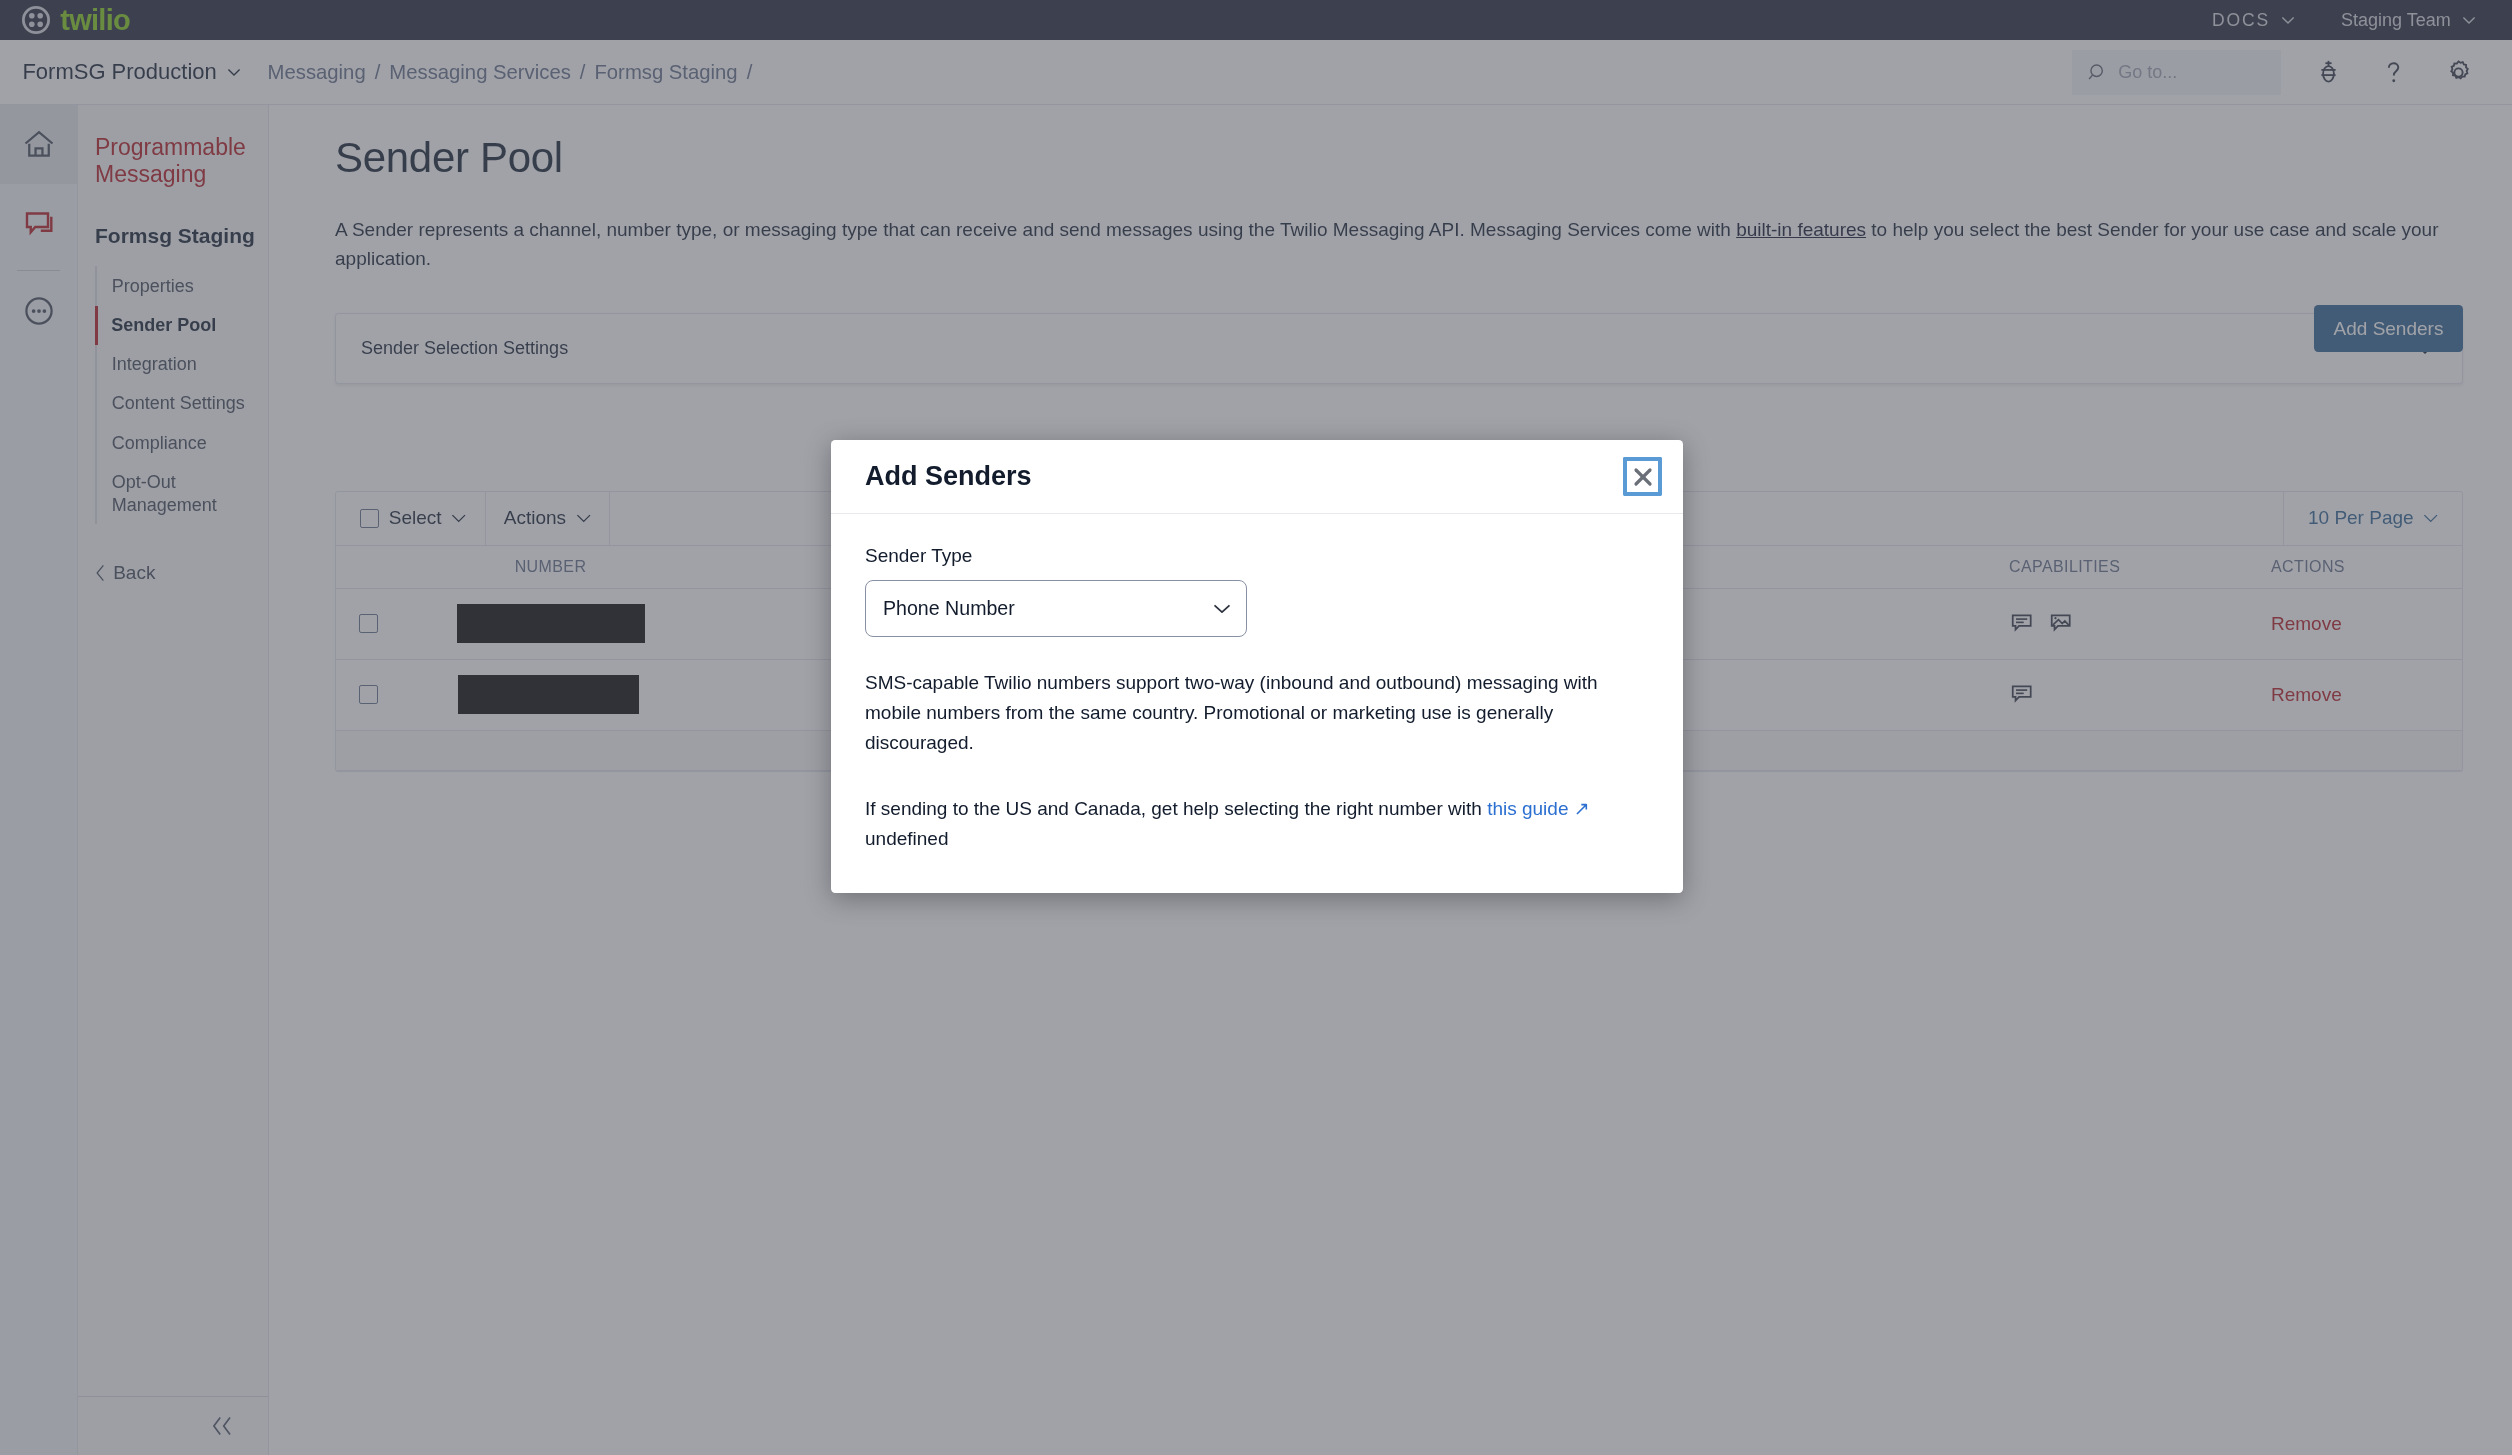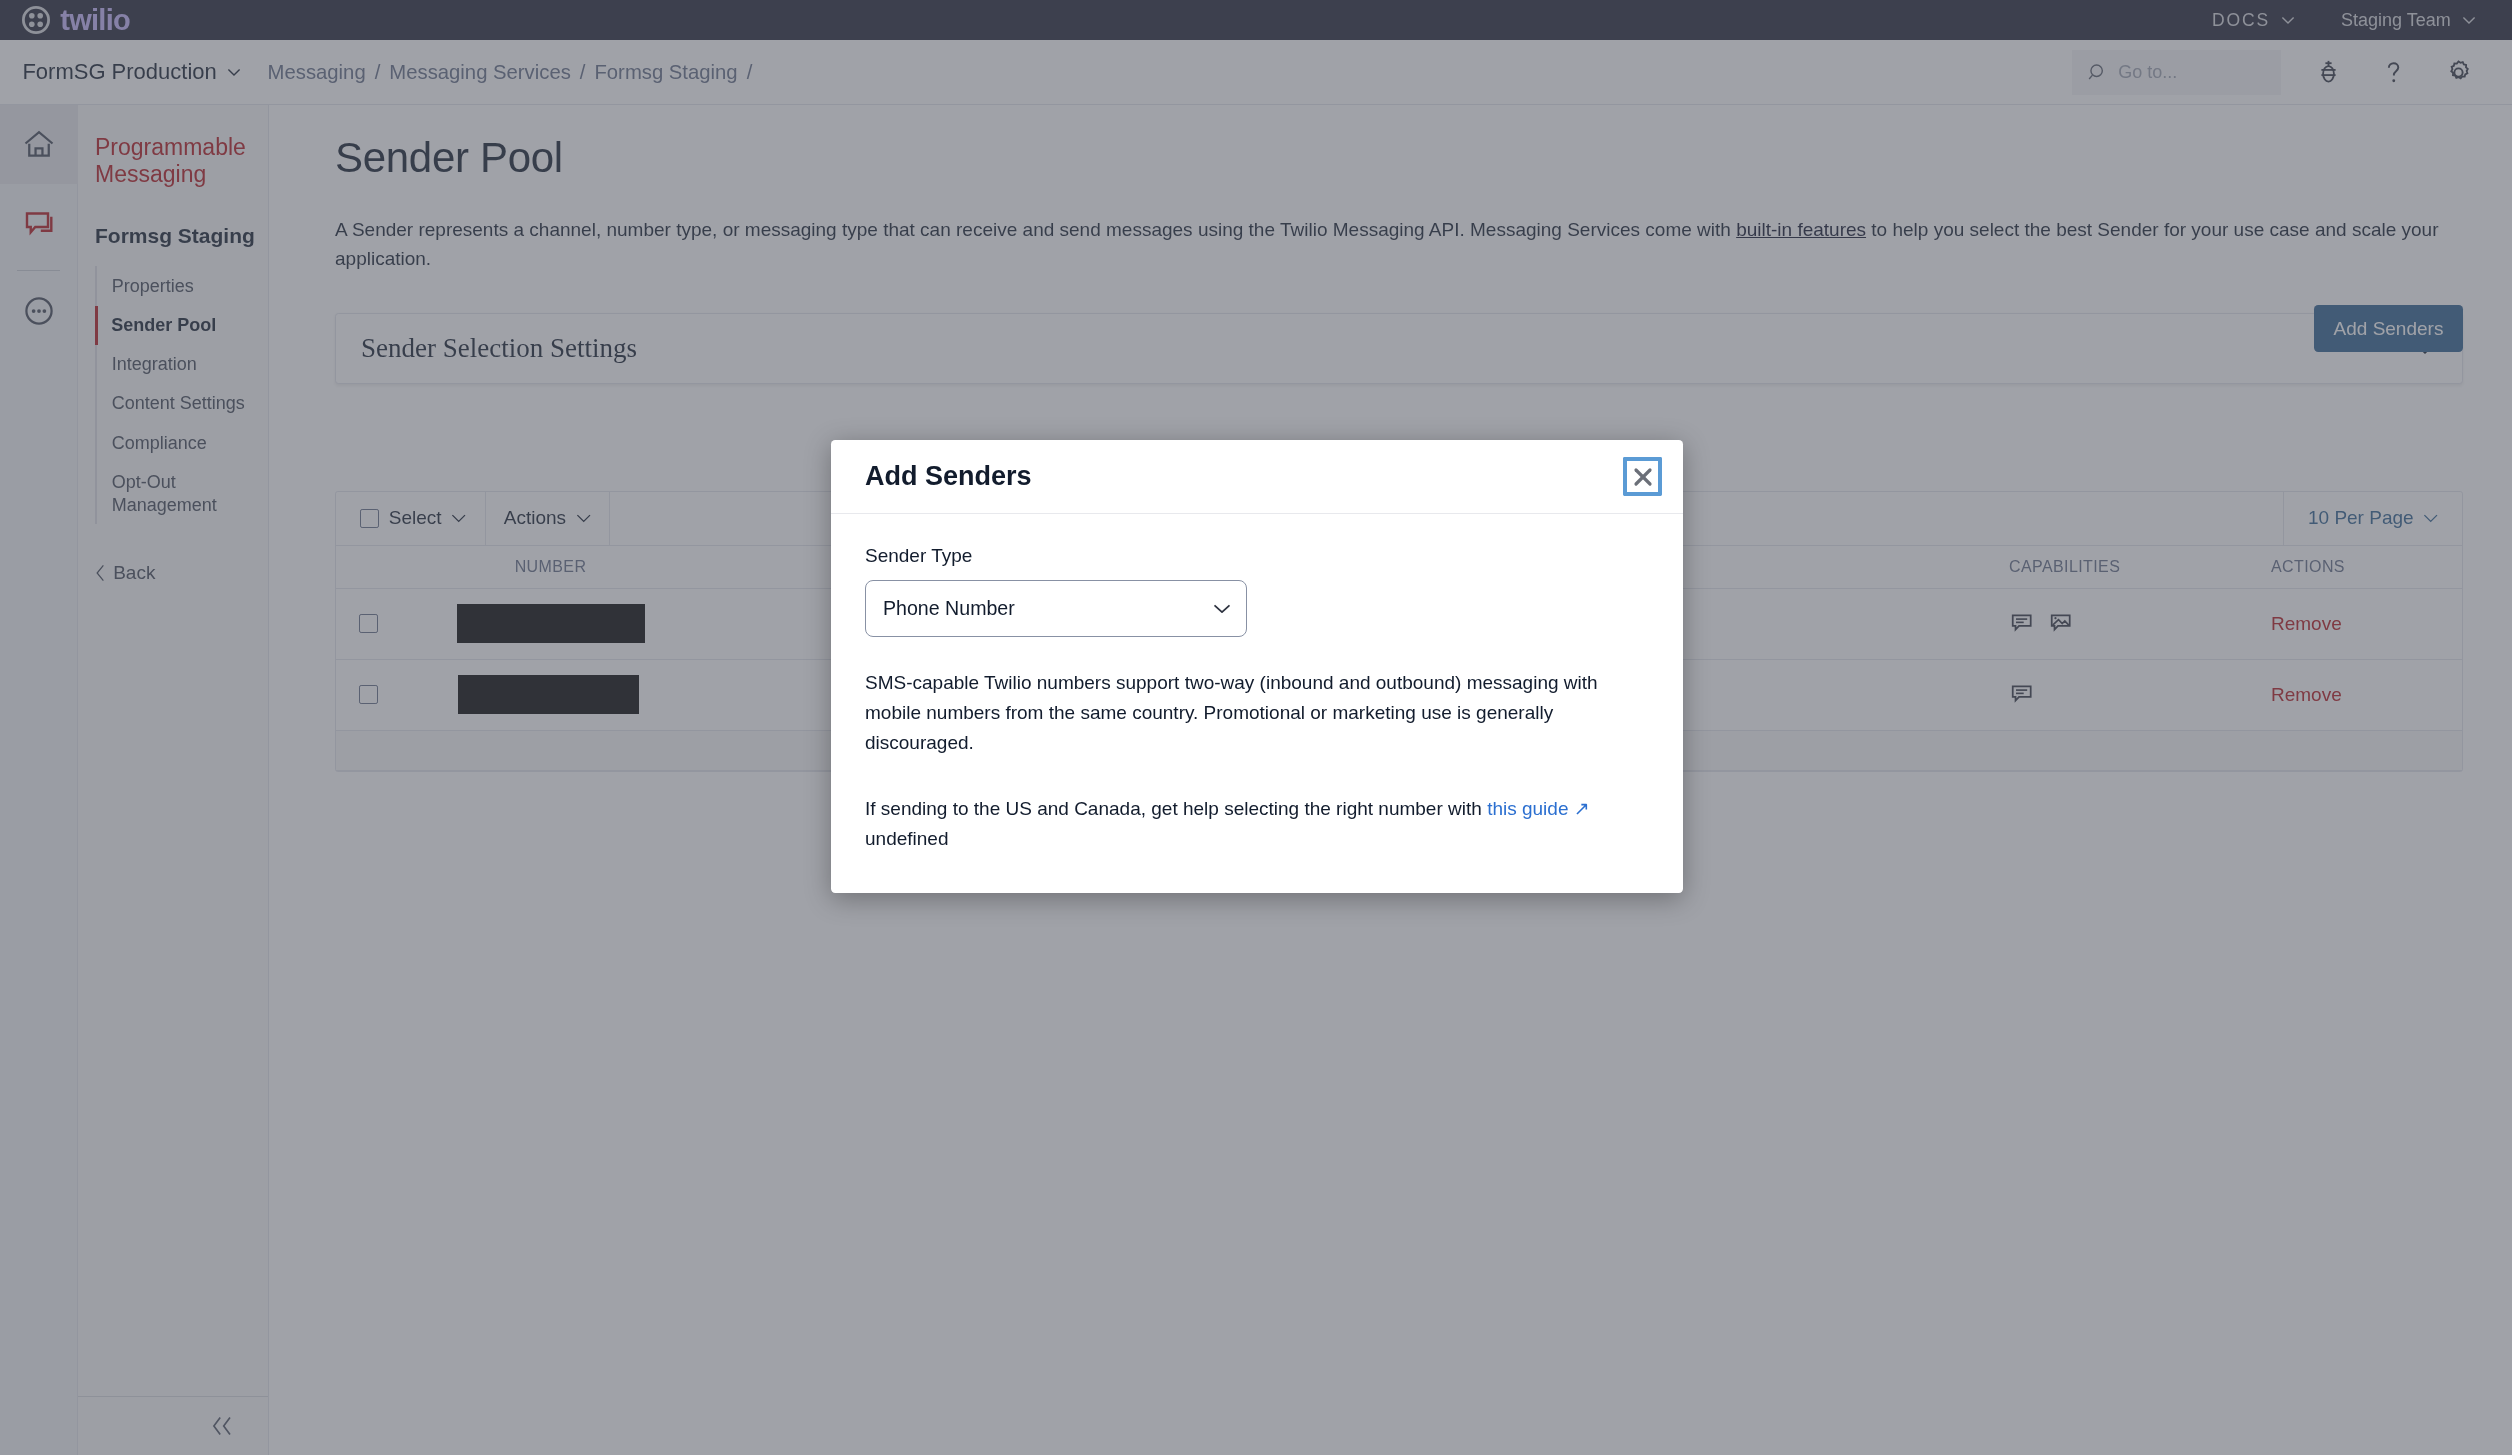--- a/index.html
+++ b/index.html
@@ -14,21 +14,21 @@
   
   .page { position: absolute; inset: 0; background: #ffffff; }
 
   
   .topbar {
     position: absolute; top: 0; left: 0; width: 2512px; height: 40px;
     background: #1f2133; display: flex; align-items: center;
   }
   .brand { display: flex; align-items: center; gap: 9.8px; margin-left: 22.4px; }
   .brand-logo { width: 28px; height: 28px; }
-  .brand-word { font-size: 29px; font-weight: bold; color: #c4b5fd; letter-spacing: -0.7px; line-height: 1; }
+  .brand-word { font-size: 29px; font-weight: bold; color: #84cc16; letter-spacing: -0.7px; line-height: 1; }
   .topbar-right { margin-left: auto; display: flex; align-items: center; gap: 46px; margin-right: 36px; }
   .top-menu { display: flex; align-items: center; gap: 11.2px; color: #d6d8dd; font-size: 18px; }
   .top-menu.docs { letter-spacing: 1.8px; font-size: 17.5px; }
   .caret-dn { display: inline-block; width: 14px; height: 8.4px; }
 
   
   .crumbbar {
     position: absolute; top: 40px; left: 0; width: 2512px; height: 65px;
     background: #ffffff; border-bottom: 0.7px solid #e1e3ea;
     display: flex; align-items: center;
@@ -70,21 +70,21 @@
   
   .main { position: absolute; top: 105px; left: 269px; right: 0; bottom: 0; background: #ffffff; padding: 29px 49px 0 66px; }
   .h1 { font-size: 42px; color: #121c2d; font-weight: normal; letter-spacing: -0.3px; }
   .intro { margin-top: 34px; font-size: 19px; line-height: 1.52; color: #121c2d; max-width: 2145px; }
   .intro a { color: #0d122b; text-decoration: underline; margin-top: 26px; }
   .panel {
     margin-top: 39px; height: 71px; background: #ffffff;
     border: 0.7px solid #e1e3ea; border-radius: 3.5px; box-shadow: 0 1.4px 3.5px rgba(0,0,0,.08);
     display: flex; align-items: center; padding: 0 25px;
   }
-  .panel-title { font-size: 27px; color: #121c2d; font-family: Liberation Serif, serif; }
+  .panel-title { font-size: 18px; color: #121c2d; }
   .panel-chev { margin-left: auto; }
 
   .btn-primary {
     position: absolute; right: 49px; top: 200px;
     background: #2b5f8e; color: #ffffff; font-size: 19px;
     border: none; border-radius: 4.2px; padding: 12.6px 19.6px; cursor: pointer;
   }
 
   .tablewrap { margin-top: 107px; border: 0.7px solid #e1e3ea; border-radius: 2.8px; }
   .tbar { display: flex; align-items: center; height: 54px; border-bottom: 0.7px solid #e1e3ea; }

